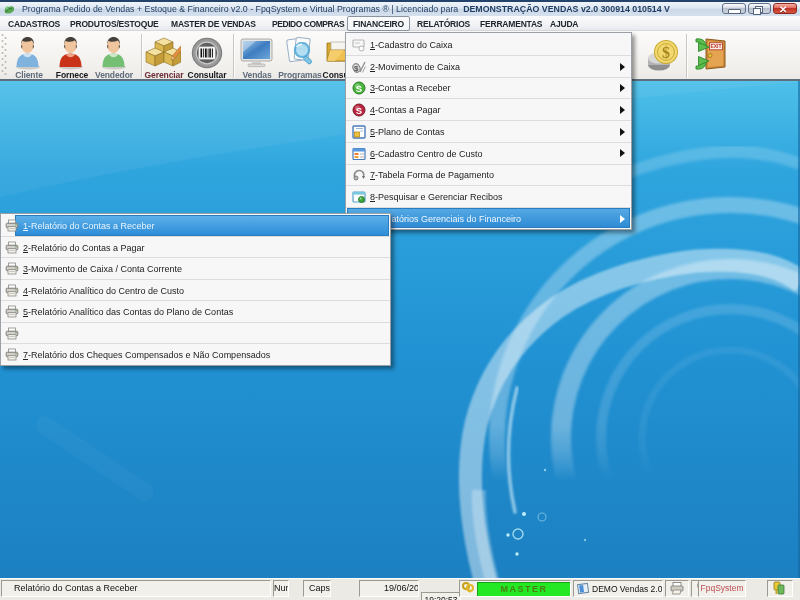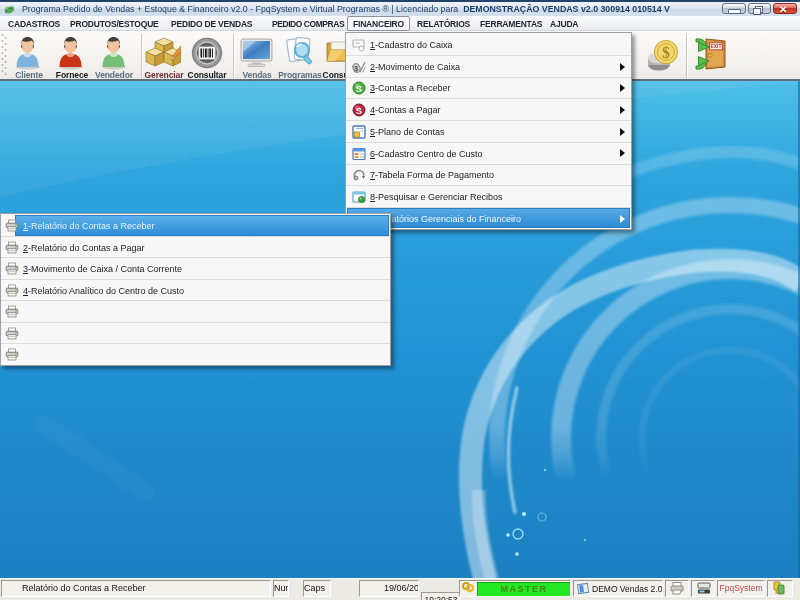--- a/index.html
+++ b/index.html
@@ -52,21 +52,21 @@
   <div class="wbtn" style="left:748px;width:23px"></div>
   <div class="wbtn" style="left:773px;width:24px;background:linear-gradient(#f4b0a4,#e2685a 45%,#c03527 50%,#d8553f);border-color:#8e2a1e;"></div>
   <div class="abs" style="left:728px;top:9px;width:11px;height:3px;background:#fff;border:1px solid #56657d;border-radius:1px;"></div>
   <div class="abs" style="left:755px;top:6px;width:6px;height:5px;border:1px solid #56657d;background:#f8fafc;"></div>
   <div class="abs" style="left:753px;top:8px;width:6px;height:5px;border:1px solid #56657d;background:#f8fafc;"></div>
   <div class="abs" style="left:779px;top:4px;color:#fff;font-size:10px;font-weight:bold;text-shadow:0 1px 1px #7a1a10;">✕</div>
 
   <div id="menubar" class="abs"></div>
   <div class="mitem" style="left:8px">CADASTROS</div>
   <div class="mitem" style="left:70px">PRODUTOS/ESTOQUE</div>
-  <div class="mitem" style="left:171px">PEDIDO DE VENDAS</div>
+  <div class="mitem" style="left:171px">MASTER DE VENDAS</div>
   <div class="mitem" style="left:272px;letter-spacing:-0.45px">PEDIDO COMPRAS</div>
   <div class="abs" style="left:347px;top:16px;width:63px;height:15px;border:1px solid #8a93a0;border-radius:2px;background:linear-gradient(#fdfdfe,#f2f4f7);box-sizing:border-box;"></div>
   <div class="mitem" style="left:353px">FINANCEIRO</div>
   <div class="mitem" style="left:417px">RELATÓRIOS</div>
   <div class="mitem" style="left:480px">FERRAMENTAS</div>
   <div class="mitem" style="left:550px">AJUDA</div>
 
   <div id="toolbar" class="abs"></div>
 
   <svg class="abs" style="left:1px;top:33px" width="6" height="46" viewBox="0 0 6 46">
@@ -267,23 +267,23 @@
       <circle cx="585" cy="540" r="1.2" opacity="0.6"></circle>
     </g>
     <circle cx="518" cy="534" r="5" fill="none" stroke="#bdeef8" stroke-width="1.4" opacity="0.8"></circle>
     <circle cx="542" cy="517" r="4" fill="none" stroke="#bdeef8" stroke-width="1.1" opacity="0.5"></circle>
     <path d="M 0 197 Q 300 128 800 82 L 800 81 L 0 81 Z" fill="#ffffff" opacity="0.05"></path>
     <path d="M 45 425 L 145 492" stroke="#ffffff" stroke-width="18" stroke-opacity="0.03" stroke-linecap="round"></path>
     <rect x="798" y="81" width="2" height="497" fill="#1468a0" opacity="0.6"></rect>
   </svg>
 
   <div id="statusbar" class="abs"></div>
-  <div class="sp" style="left:1px;width:270px;padding-left:20px;">Relatório do Contas a Receber</div>
+  <div class="sp" style="left:1px;width:270px;padding-left:12px;">Relatório do Contas a Receber</div>
   <div class="sp" style="left:273px;width:16px;text-align:center;">Num</div>
-  <div class="sp" style="left:303px;width:28px;text-align:left;">Caps</div>
+  <div class="sp" style="left:303px;width:28px;text-align:right;">Caps</div>
   <div class="sp" style="left:333px;width:24px;text-align:center;color:#b0aea6;margin-left:45px;">Ins</div>
   <div class="sp" style="left:359px;width:60px;text-align:center;padding-left:24px;">19/06/2014</div>
   <div class="sp" style="left:421px;width:40px;text-align:center;font-size:8.5px;margin-top:12px;">19:20:53</div>
   <div class="sp" style="left:459px;width:112px;">
     <svg width="13" height="13" style="position:absolute;left:2px;top:1px" viewBox="0 0 13 13">
       <circle cx="4" cy="4" r="3" fill="none" stroke="#c8a018" stroke-width="2"></circle>
       <rect x="5" y="5" width="6" height="2" fill="#c8a018" transform="rotate(45 5 5)"></rect>
       <circle cx="8" cy="6" r="3" fill="none" stroke="#e0b828" stroke-width="2"></circle>
     </svg>
     <div style="position:absolute;left:17px;top:1px;width:92px;height:13px;background:#24e824;border:1px solid #18a018;text-align:center;font-weight:bold;color:#4a8014;font-size:9px;letter-spacing:1.5px;line-height:13px;">MASTER</div>
@@ -302,21 +302,21 @@
       <rect x="3.5" y="8" width="7.5" height="4" fill="#f4f2ea" stroke="#908c84" stroke-width="0.8" transform="skewX(-14) translate(2 0)"></rect>
     </svg>
   </div>
   <div class="sp" style="left:691px;width:24px;">
     <svg width="16" height="13" style="position:absolute;left:4px;top:1px" viewBox="0 0 16 13">
       <rect x="2" y="1" width="12" height="5" rx="1" fill="#e8e6e0" stroke="#60605c" stroke-width="1"></rect>
       <rect x="2" y="7.5" width="12" height="4" rx="1" fill="#3a3a38"></rect>
       <rect x="3.5" y="8.5" width="5" height="2" fill="#88d0e8"></rect>
     </svg>
   </div>
-  <div class="sp" style="left:717px;width:48px;text-align:center;color:#bc4a52;font-size:8.5px;">FpqSystem</div>
+  <div class="sp" style="left:698px;width:48px;text-align:center;color:#bc4a52;font-size:8.5px;">FpqSystem</div>
   <div class="sp" style="left:767px;width:26px;">
     <svg width="15" height="14" style="position:absolute;left:5px;top:0px" viewBox="0 0 15 14">
       <rect x="1" y="1" width="6" height="8" rx="1" fill="#e8c838" stroke="#907818" stroke-width="0.8"></rect>
       <rect x="5" y="4" width="6" height="9" rx="1" fill="#70b860" stroke="#3a7a2e" stroke-width="0.8"></rect>
       <rect x="2.5" y="9" width="2" height="4" fill="#c8a828"></rect>
     </svg>
   </div>
 
   <div class="menu" id="mainmenu" style="left:345px;top:32px;width:287px;height:198px;">
 
@@ -454,13 +454,15 @@
       <rect x="1.2" y="4.2" width="11.6" height="4.6" rx="1" fill="#d2d0ca" stroke="#76746e" stroke-width="0.9"></rect>
       <rect x="3" y="7.6" width="8" height="4.4" fill="#f2f1ea" stroke="#8a8a84" stroke-width="0.8"></rect>
       <line x1="4.2" y1="9.4" x2="9.8" y2="9.4" stroke="#b8b6b0" stroke-width="0.8"></line>
       <circle cx="11" cy="5.8" r="0.7" fill="#4a9a4a"></circle>
     </svg>
 
     <div class="mtext" style="left:22px;top:7px;color:#e8f4fd;"><u>1</u>-Relatório do Contas a Receber</div>
     <div class="mtext" style="left:22px;top:29px"><u>2</u>-Relatório do Contas a Pagar</div>
     <div class="mtext" style="left:22px;top:50px"><u>3</u>-Movimento de Caixa / Conta Corrente</div>
     <div class="mtext" style="left:22px;top:72px"><u>4</u>-Relatório Analítico do Centro de Custo</div>
+    <div class="mtext" style="left:22px;top:93px"><u>5</u>-Relatório Analítico das Contas do Plano de Contas</div>
+    <div class="mtext" style="left:22px;top:136px"><u>7</u>-Relatório dos Cheques Compensados e Não Compensados</div>
   </div>
 
 </body></html>

